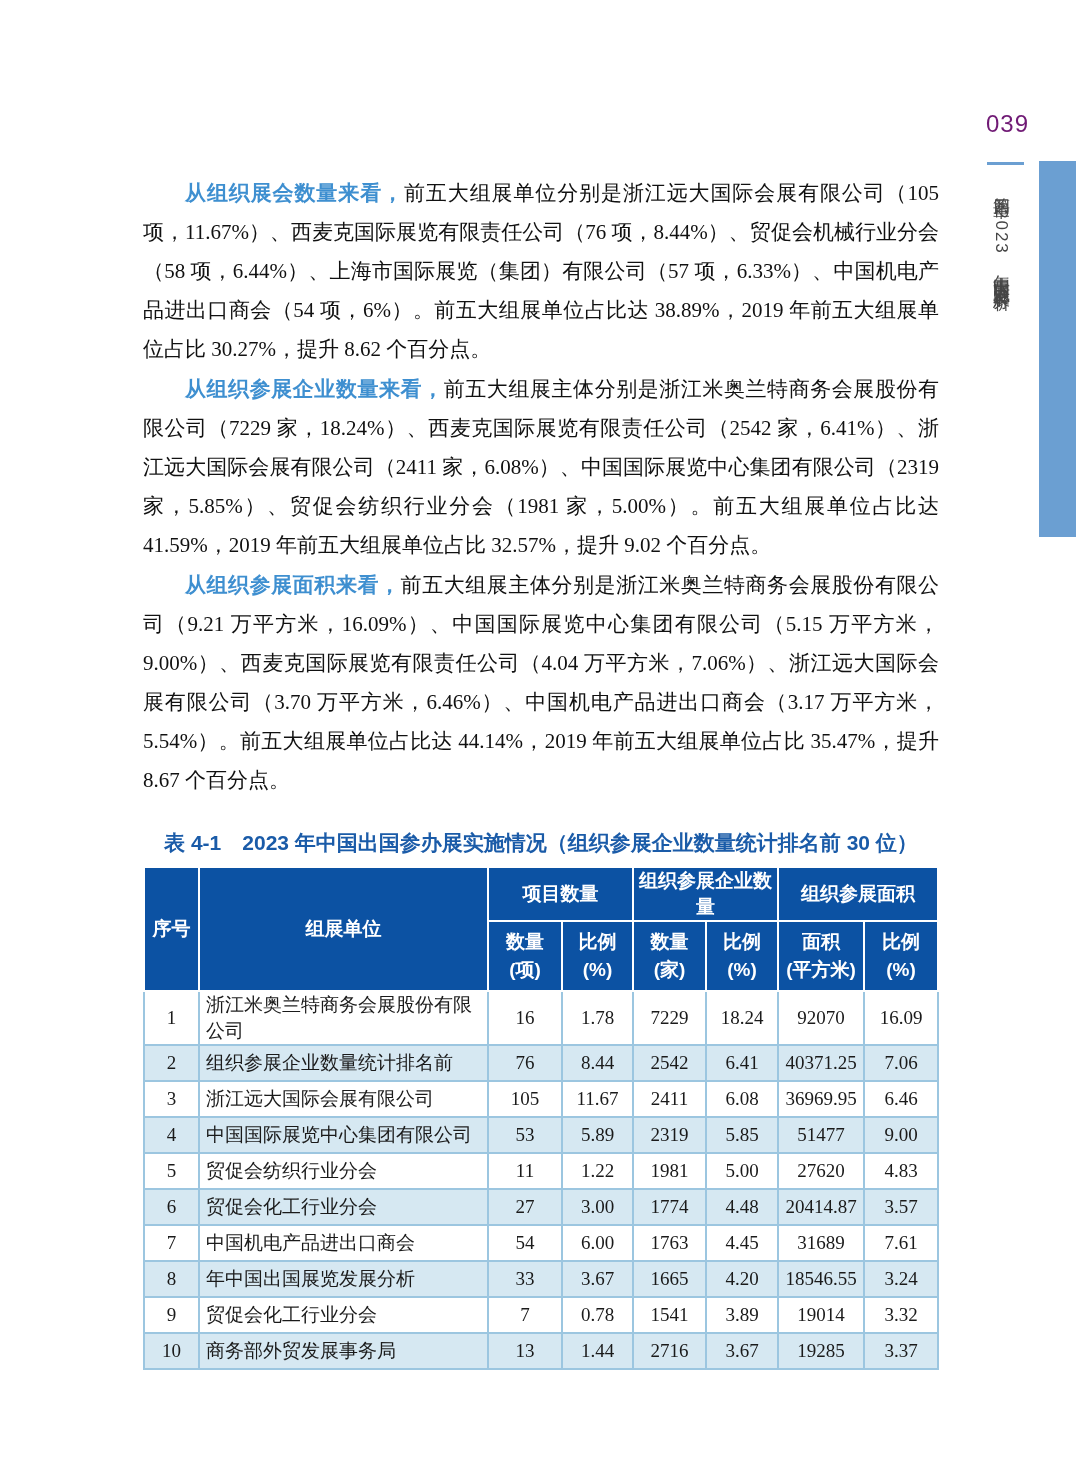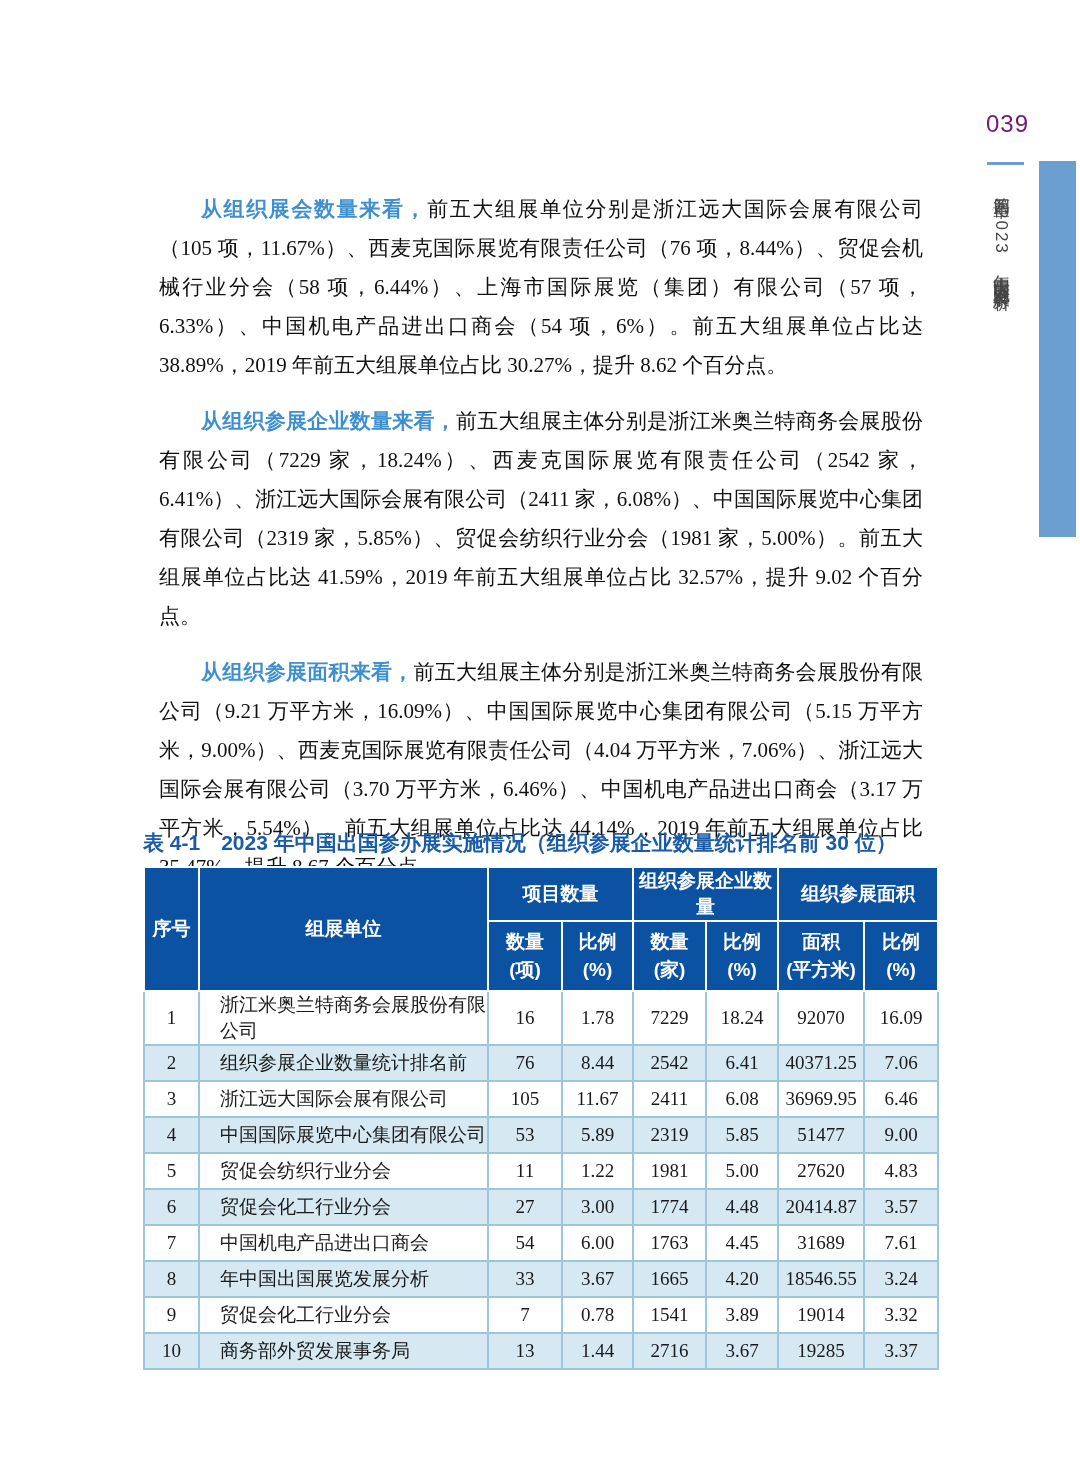--- a/index.html
+++ b/index.html
@@ -36,31 +36,31 @@
     letter-spacing: 2px;
   }
 
   
   .content {
     position: absolute; left: 143px; top: 173px; width: 796px;
     font-size: 21px; line-height: 39px;
     color: var(--body-text, #111111);
     text-align: justify;
   }
-  .content p { margin: 16px; text-indent: 2em; }
+  .content p { margin: 0; text-indent: 2em; }
   .lead {
     font-family: "Liberation Sans", "DejaVu Sans", sans-serif;
     font-weight: bold;
     color: var(--lead-blue, #3E8FD0);
   }
 
   
   .table-title {
     position: absolute; left: 143px; top: 829px; width: 796px;
-    text-align: left;
+    text-align: center;
     font-family: "Liberation Sans", "DejaVu Sans", sans-serif;
     font-weight: bold; font-size: 21px;
     color: var(--title-blue, #1A5BA8);
   }
   table.data {
     position: absolute; left: 143px; top: 866px;
     width: 794px; table-layout: fixed;
     border-collapse: collapse;
   }
   table.data th {
@@ -74,21 +74,21 @@
   table.data thead tr.group-row th { height: 40px; }
   table.data thead tr.sub-row th { height: 70px; line-height: 28px; text-align: center; }
   table.data th.span-cell { height: 110px; }
   table.data td {
     border: 2px solid var(--table-border-blue, #9CC6E0);
     height: 36px; padding: 0;
     font-size: 19px; color: #1a1a1a;
     text-align: center; vertical-align: middle;
     background: #ffffff;
   }
-  table.data td.org { text-align: left; padding-left: 20px; }
+  table.data td.org { text-align: left; padding-left: 6px; }
   table.data tbody tr:nth-child(even) td { background: var(--row-alt-blue, #D6E8F2); }
 </style>
 </head>
 <body>
 
 <div class="page-number">039</div>
 <div class="page-rule"></div>
 <div class="side-bar"></div>
 <div class="side-text">第四章　2023 年中国出国展览发展分析</div>
 

